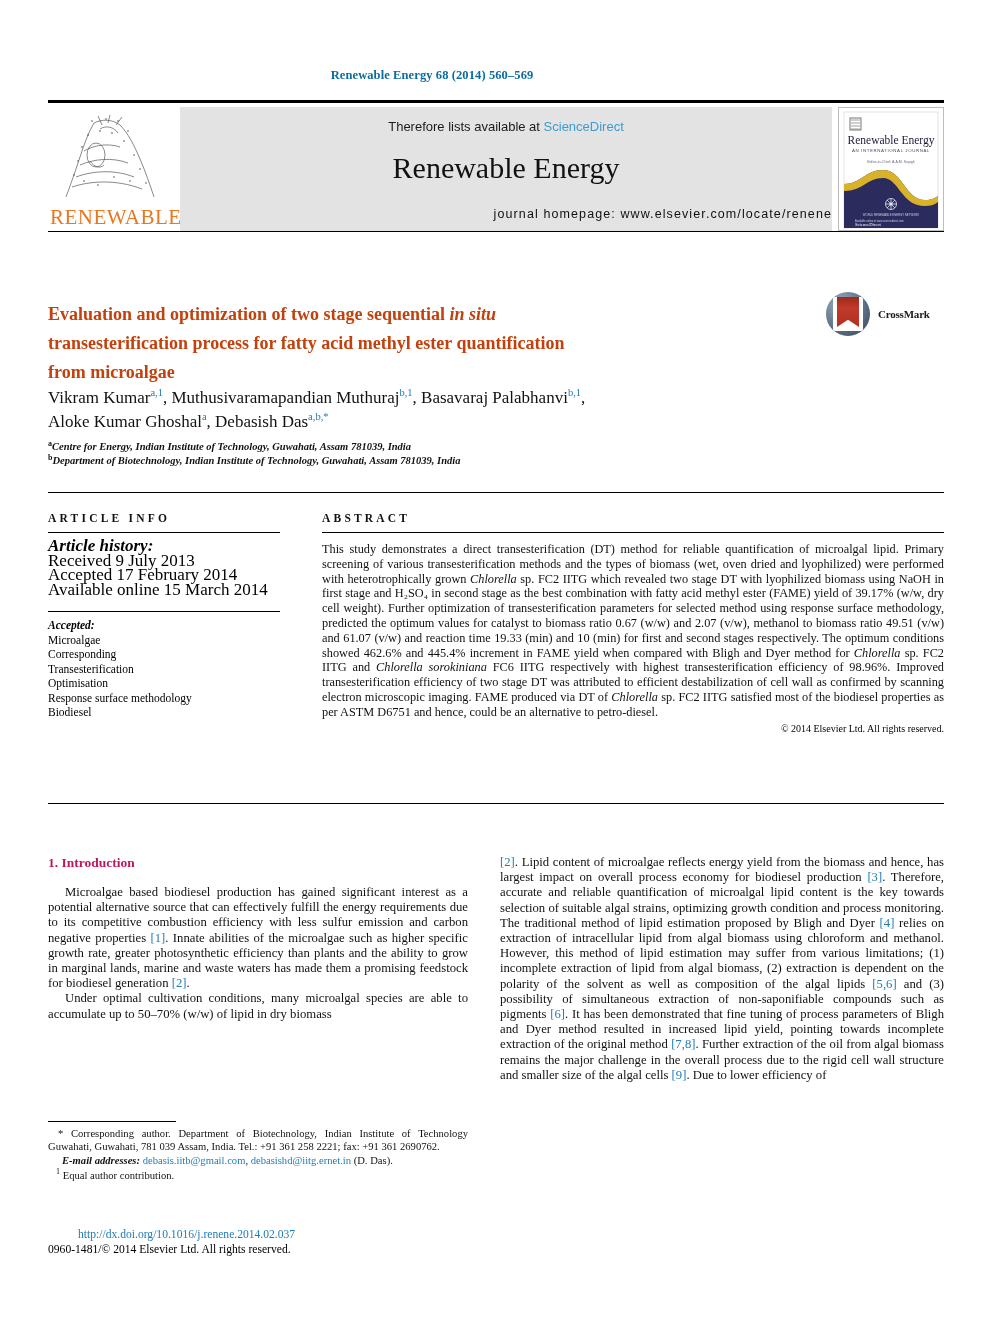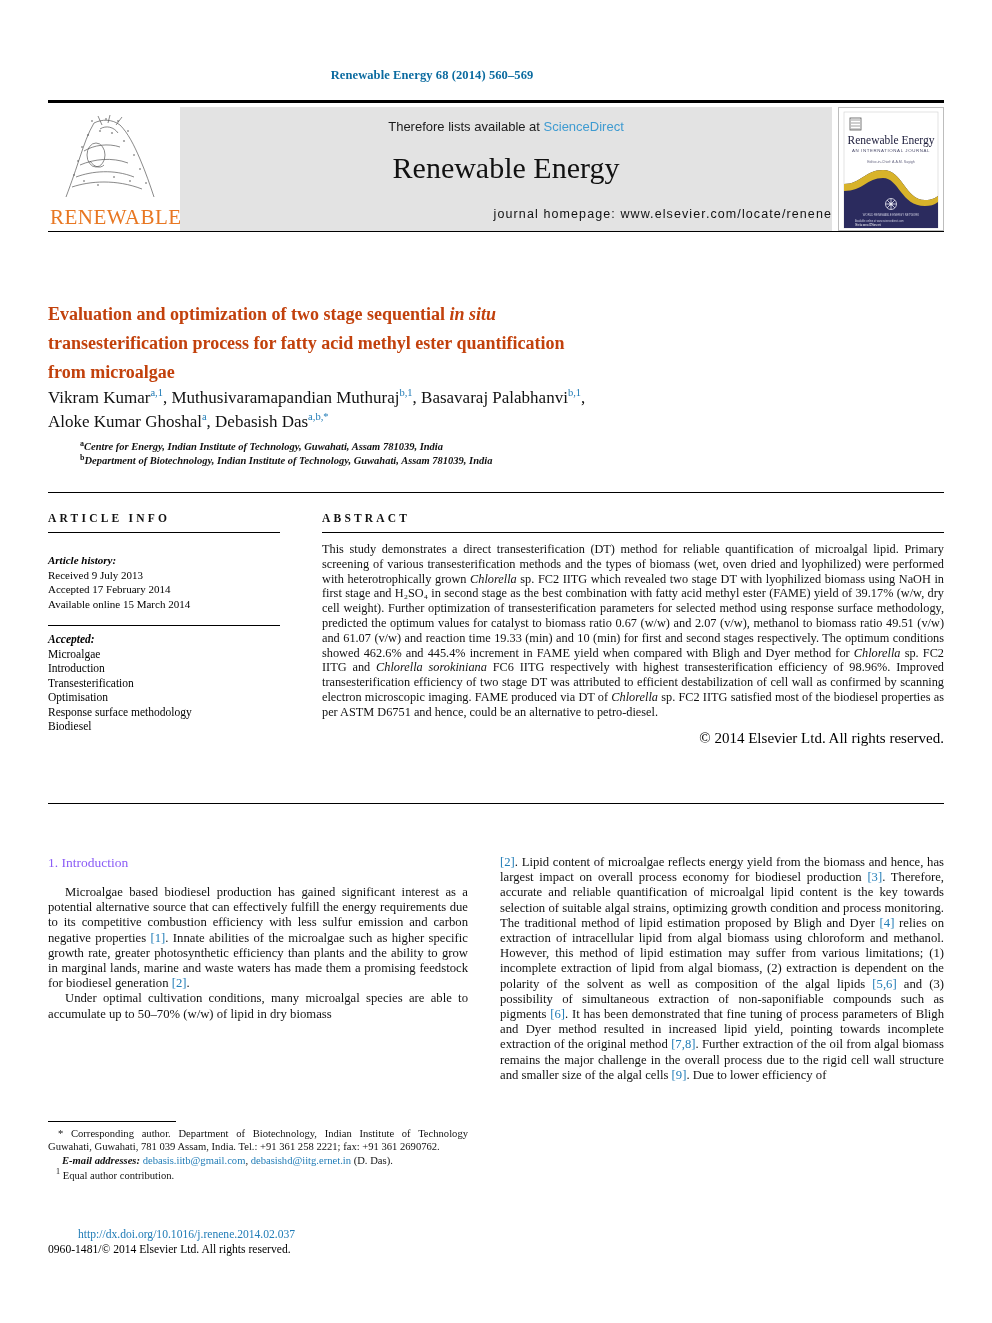--- a/index.html
+++ b/index.html
@@ -181,21 +181,20 @@
   }
   .affils {
     position: absolute;
     left: 48px; top: 440px;
     width: 760px;
     font-size: 10.5px;
     line-height: 13.5px;
     font-style: italic;
     font-weight: bold;
     color: #111;
-    margin-left: 32px;
   }
   .affils sup {
     font-style: normal;
     font-size: 8px;
     vertical-align: super;
     line-height: 0;
   }
 
   
   .band-top {
@@ -226,22 +225,22 @@
     font-weight: bold;
     font-size: 11.5px;
     letter-spacing: 3.2px;
     color: #111;
   }
   .hr-thin {
     border-top: 1.1px solid #000;
     margin-top: 8px;
   }
   .hist-block {
-    margin-top: 20px;
-    font-size: 11px;
+    margin-top: 6px;
+    font-size: 17px;
     line-height: 14.5px;
   }
   .hist-block .hd { font-style: italic; font-weight: bold; }
   .kw-block {
     margin-top: 6px;
     font-size: 11.5px;
     line-height: 14.5px;
   }
   .kw-block .hd { font-style: italic; font-weight: bold; }
   .kw-rule {
@@ -250,42 +249,42 @@
   }
   .abstract-text {
     margin-top: 9px;
     font-size: 12.3px;
     line-height: 14.8px;
     text-align: justify;
     color: #111;
   }
   .abstract-text .ital { font-style: italic; }
   .copyright-line {
-    margin-top: 10px;
+    margin-top: 3px;
     text-align: right;
-    font-size: 15px;
+    font-size: 10px;
   }
 
   
   .col-left {
     position: absolute;
     left: 48px; top: 855px;
     width: 420px;
   }
   .col-right {
     position: absolute;
     left: 500px; top: 855px;
     width: 444px;
   }
   h2.section-head {
     margin: 0 0 14px 0;
     font-family: "Liberation Serif", serif;
     font-size: 13.5px;
-    font-weight: normal;
-    color: #8b5cf6;
+    font-weight: bold;
+    color: #be185d;
   }
   p.body-p {
     margin: 0;
     font-size: 12.7px;
     line-height: 15.2px;
     text-align: justify;
     text-indent: 17px;
     color: #111;
   }
   p.body-p.cont { text-indent: 0; }
@@ -413,20 +412,27 @@
 
     </div>
   </div>
 
   <h1 class="title">
     <span>Evaluation and optimization of two stage sequential </span><span class="ital">in situ</span><br>
     <span>transesterification process for fatty acid methyl ester quantification</span><br>
     <span>from microalgae</span>
   </h1>
 
+  <div class="crossmark">
+    <div class="crossmark-badge">
+      <div class="crossmark-inner"></div>
+      <div class="crossmark-ribbon"></div>
+    </div>
+    <div class="crossmark-text">CrossMark</div>
+  </div>
 
   <div class="authors">
     <span>Vikram Kumar</span><sup>a,1</sup><span>, </span><span>Muthusivaramapandian Muthuraj</span><sup>b,1</sup><span>, </span><span>Basavaraj Palabhanvi</span><sup>b,1</sup><span>,</span><br>
     <span>Aloke Kumar Ghoshal</span><sup>a</sup><span>, </span><span>Debasish Das</span><sup>a,b,*</sup>
   </div>
 
   <div class="affils">
     <div><sup>a</sup><span>Centre for Energy, Indian Institute of Technology, Guwahati, Assam 781039, India</span></div>
     <div><sup>b</sup><span>Department of Biotechnology, Indian Institute of Technology, Guwahati, Assam 781039, India</span></div>
   </div>
@@ -440,21 +446,21 @@
     <div class="hist-block">
       <div class="hd">Article history:</div>
       <div>Received 9 July 2013</div>
       <div>Accepted 17 February 2014</div>
       <div>Available online 15 March 2014</div>
     </div>
     <div class="kw-rule"></div>
     <div class="kw-block">
       <div class="hd">Accepted:</div>
       <div>Microalgae</div>
-      <div>Introduction</div>
+      <div>Corresponding</div>
       <div>Transesterification</div>
       <div>Optimisation</div>
       <div>Response surface methodology</div>
       <div>Biodiesel</div>
     </div>
   </div>
 
   <div class="abs-col">
     <div class="sec-label">ABSTRACT</div>
     <div class="hr-thin"></div>

